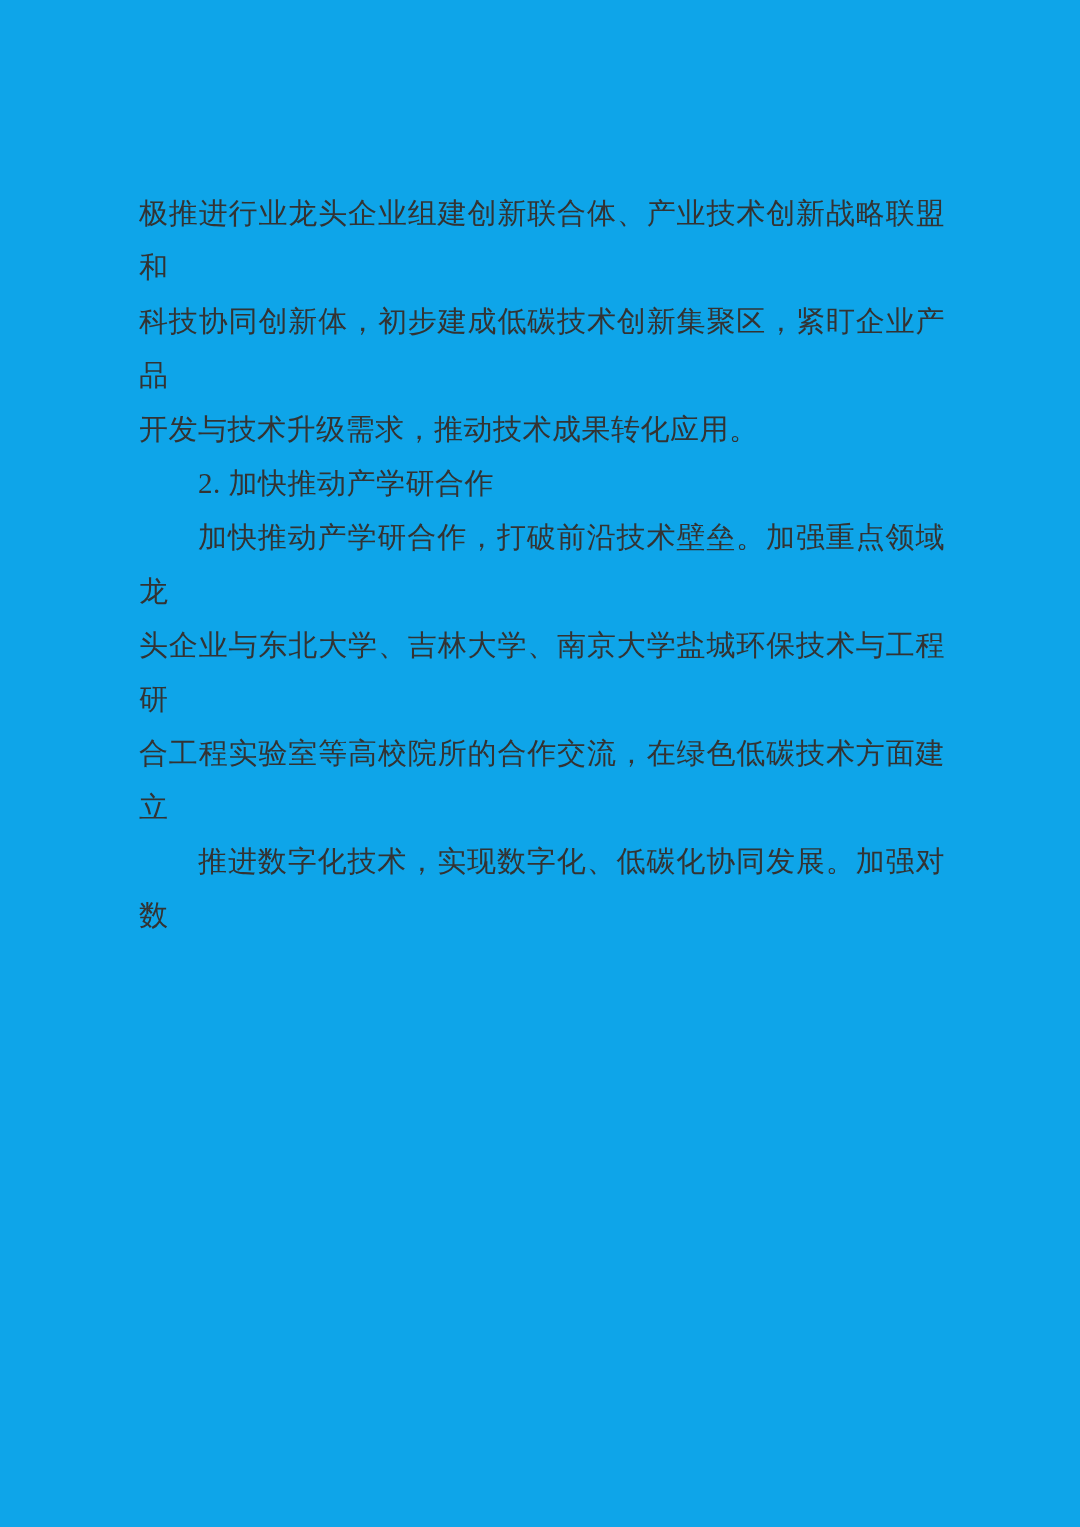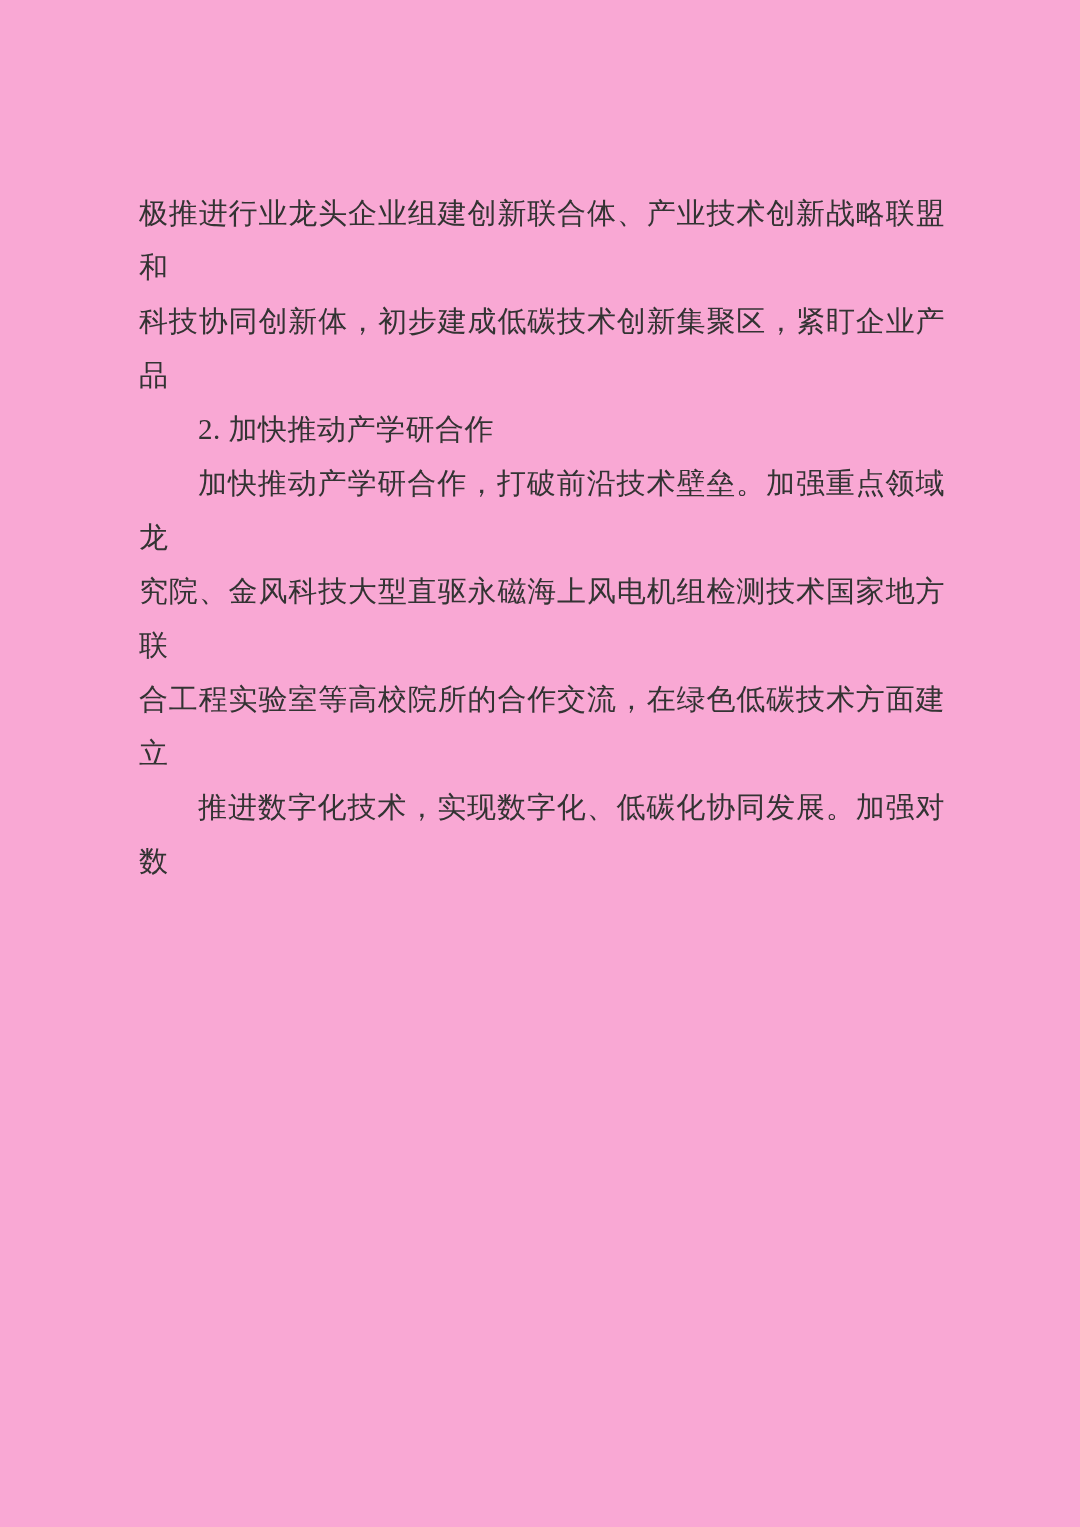--- a/index.html
+++ b/index.html
@@ -4,21 +4,21 @@
 <style>
   html, body {
     margin: 0;
     padding: 0;
     background: #ffffff;
   }
   .page {
     position: relative;
     width: 1080px;
     height: 1527px;
-    background: #f9a8d4;
+    background: #0ea5e9;
     overflow: hidden;
     font-family: "Liberation Serif", "DejaVu Serif", serif;
   }
   .doc-body {
     position: absolute;
     left: 139px;
     top: 186px;
     width: 806px;
     font-size: 29px;
     line-height: 54px;
@@ -44,19 +44,20 @@
     text-indent: 59px;
   }
 </style>
 </head>
 <body>
 
 <div class="page">
   <div class="doc-body">
       <div class="ln">极推进行业龙头企业组建创新联合体、产业技术创新战略联盟和</div>
       <div class="ln">科技协同创新体，初步建成低碳技术创新集聚区，紧盯企业产品</div>
+      <div class="ln ln--end">开发与技术升级需求，推动技术成果转化应用。</div>
       <div class="ln ln--heading">2. 加快推动产学研合作</div>
       <div class="ln ln--indent">加快推动产学研合作，打破前沿技术壁垒。加强重点领域龙</div>
-      <div class="ln">究院、金风科技大型直驱永磁海上风电机组检测技术国家地方联</div>
+      <div class="ln">头企业与东北大学、吉林大学、南京大学盐城环保技术与工程研</div>
       <div class="ln">合工程实验室等高校院所的合作交流，在绿色低碳技术方面建立</div>
       <div class="ln ln--indent">推进数字化技术，实现数字化、低碳化协同发展。加强对数</div>
     </div>
 </div>
 
 </body></html>

